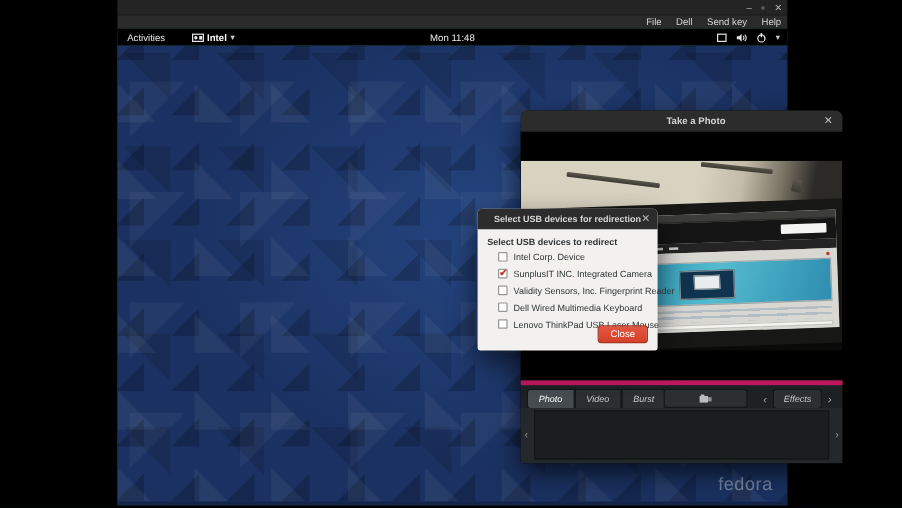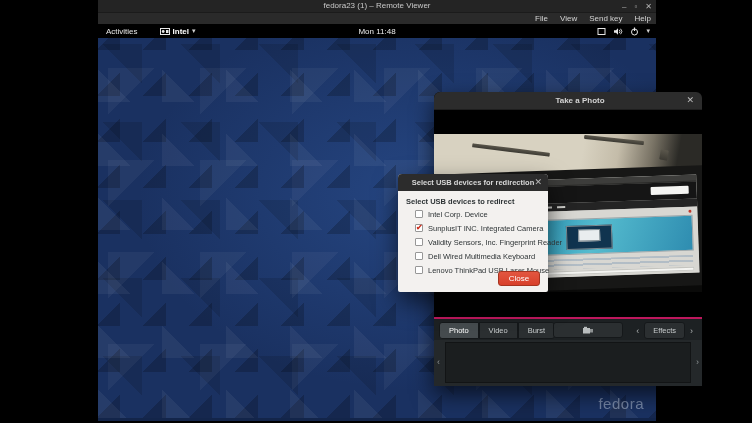--- a/index.html
+++ b/index.html
@@ -105,21 +105,21 @@
     background:repeating-linear-gradient(#aebac4 0 2px, transparent 2px 5px); opacity:0.9; }
   .diagram-area { position:absolute; left:5px; top:60px; right:5px; bottom:2px; background:#f4f4f1;
                   border:1px solid #c4c4bf; }
   .pill { position:absolute; left:34px; top:3px; width:26px; height:7px; background:#49b2be;
           border-radius:3px; }
   .side-col { position:absolute; left:3px; top:4px; width:14px; height:26px;
               border:1px solid #b9cdd2; background:#eef5f6; }
 
   
   .cheese-toolbar { position:absolute; left:0; top:225px; right:0; height:23px; background:#1d2123;
-                    border-top:2px solid #be185d; }
+                    border-top:4px solid #be185d;font-style:italic; }
   .tab-group { position:absolute; left:5px; top:3px; display:flex; }
   .tool-btn { font-size:7.5px; color:#c6cacb; background:#2b2f31; border:1px solid #15181a;
               padding:3px 9px; margin-right:0; }
   .tool-btn:first-child { border-radius:3px 0 0 3px; }
   .tool-btn:last-child { border-radius:0 3px 3px 0; }
   .tool-btn.active { background:#454b4e; color:#ffffff; }
   .shoot-btn { position:absolute; left:119px; top:3px; width:70px; height:16px; background:#2b2f31;
                border:1px solid #15181a; border-radius:3px; display:flex; align-items:center;
                justify-content:center; }
   .effects-group { position:absolute; right:4px; top:3px; display:flex; align-items:center; }
@@ -158,31 +158,30 @@
   svg { display:block; }
 </style>
 </head>
 <body>
 
 <div class="screen">
 
   <div class="rv-window">
 
     <div class="rv-titlebar">
-      <div class="rv-title">fedora23 (1) – Remote Viewer</div>
       <div class="rv-controls">
         <span class="rv-btn">–</span>
         <span class="rv-btn">▫</span>
         <span class="rv-btn">✕</span>
       </div>
     </div>
 
     <div class="rv-menubar">
       <span class="rv-menu-item">File</span>
-      <span class="rv-menu-item">View</span>
+      <span class="rv-menu-item">Dell</span>
       <span class="rv-menu-item">Send key</span>
       <span class="rv-menu-item">Help</span>
     </div>
 
     <div class="guest">
 
       <div class="gnome-bar">
         <span class="activities">Activities</span>
         <span class="app-menu">
           <span>

